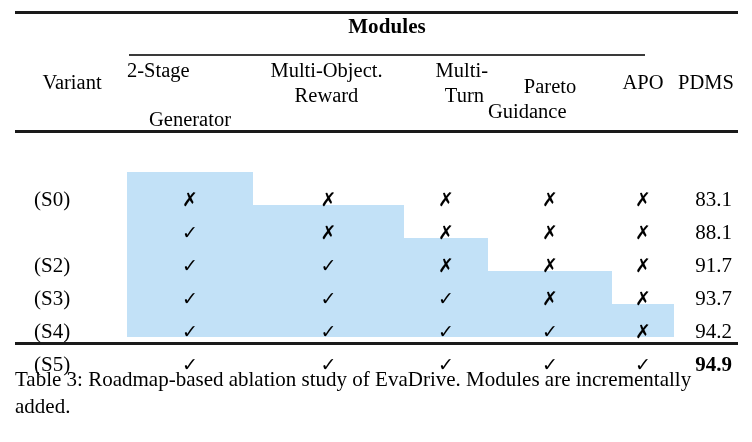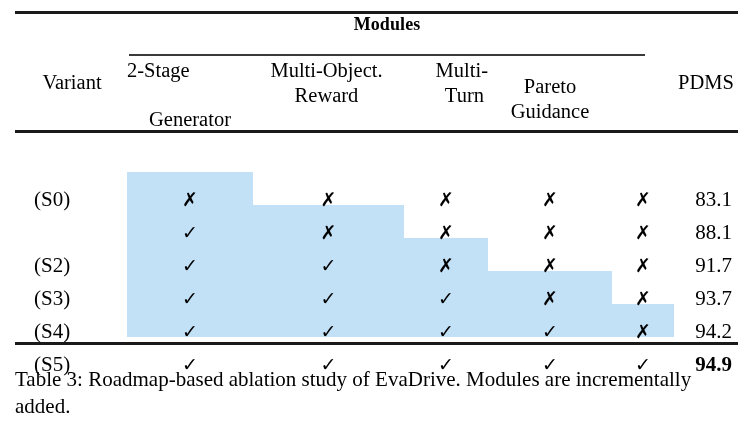--- a/index.html
+++ b/index.html
@@ -58,21 +58,21 @@
   }
 
   
   #modules-group-label {
     position: absolute;
     left: 114px;
     top: 14px;
     width: 516px;
     text-align: center;
     font-weight: bold;
-    font-size: 18px;
+    font-size: 21px;
     letter-spacing: .1px;
   }
 
   .hcell {
     position: absolute;
     text-align: center;
     font-size: 20.5px;
     line-height: 25px;
   }
   .hcell.bold { font-weight: normal; }
@@ -89,21 +89,21 @@
   #h-pdms      { left: 659px; width: 64px;  top: 70px; }
 
   
   #h-2stage .l1   { text-align: left; }
   #h-2stage .l2   { text-align: center; margin-top: 24px; }
   #h-moreward .l1 { text-align: center; }
   #h-moreward .l2 { text-align: center; }
   #h-multiturn .l1{ text-align: right; padding-left: 4px; margin-left: 24px; }
   #h-multiturn .l2{ text-align: right; padding-right: 4px; }
   #h-pareto .l1   { text-align: center; }
-  #h-pareto .l2   { text-align: center; }
+  #h-pareto .l2   { text-align: left; }
 
   
   #tbody {
     position: absolute;
     left: 0;
     top: 139px;
     width: 723px;
     margin-top: 44px;
   }
   .row {
@@ -178,20 +178,23 @@
     <span class="l2">Reward</span>
   </div>
   <div class="hcell" id="h-multiturn">
     <span class="l1">Multi-</span>
     <span class="l2">Turn</span>
   </div>
   <div class="hcell" id="h-pareto">
     <span class="l1">Pareto</span>
     <span class="l2">Guidance</span>
   </div>
+  <div class="hcell bold" id="h-apo">
+    <span class="l1">APO</span>
+  </div>
   <div class="hcell bold" id="h-pdms">
     <span class="l1">PDMS</span>
   </div>
 
   <div id="tbody">
       <div class="row">
         <div class="cell c-variant">(S0)</div>
         <div class="cell c-m0"><span class="mark">✗</span></div>
         <div class="cell c-m1"><span class="mark">✗</span></div>
         <div class="cell c-m2"><span class="mark">✗</span></div>

